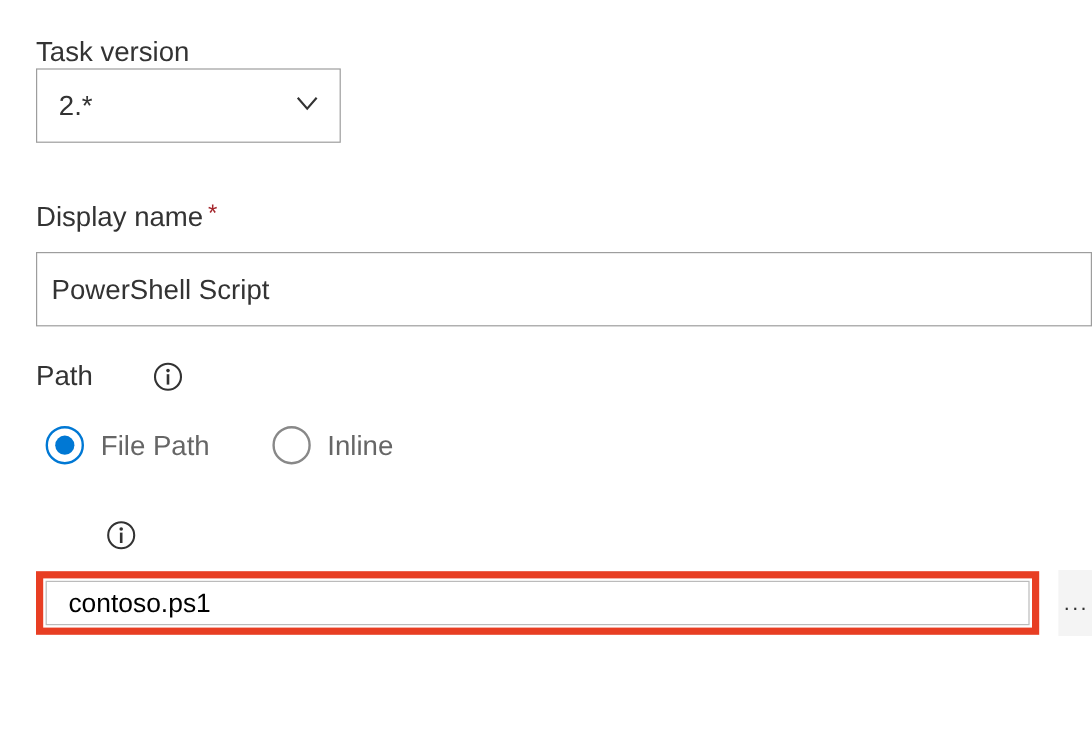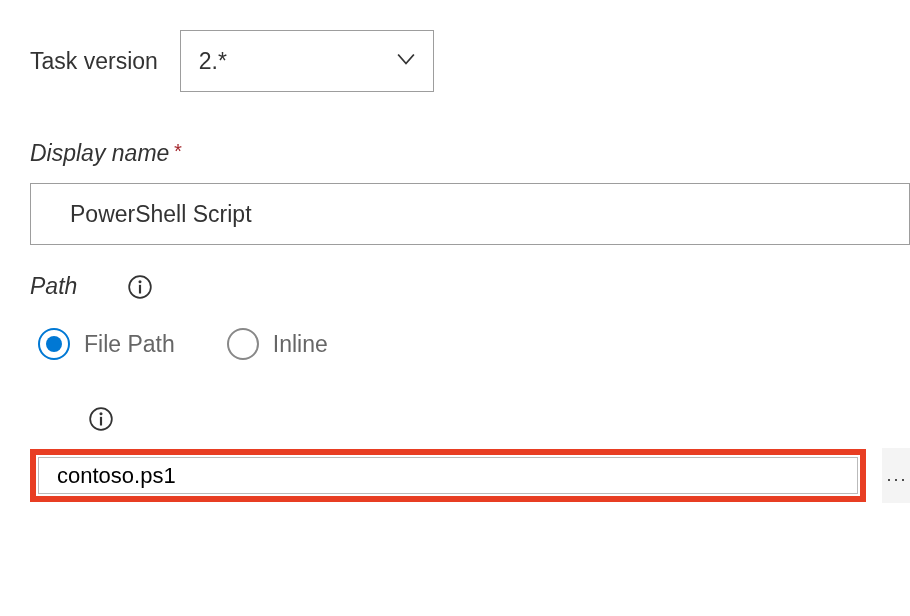--- a/index.html
+++ b/index.html
@@ -6,22 +6,22 @@
     body {
       font-family: "Segoe UI", -apple-system, Arial, sans-serif;
       margin: 0;
       padding: 30px 0 30px 30px;
       background: #fff;
       color: #333;
       width: 910px;
     }
     .field-row {
       display: flex;
-      align-items: center;
       margin-bottom: 48px;
+      flex-direction: column;
     }
     .field-label {
       font-size: 23px;
       color: #333;
       margin-right: 22px;
       font-weight: 400;
     }
     .required {
       color: #a4262c;
       font-size: 20px;
@@ -44,27 +44,26 @@
       color: #333;
     }
     .chevron-icon svg {
       width: 18px;
       height: 18px;
     }
     .label-row {
       display: flex;
       align-items: center;
       margin-bottom: 16px;
-      font-style: italic;
     }
     .text-input {
       width: 100%;
       border: 1px solid #9d9d9d;
       height: 62px;
-      padding: 0 39px;
+      padding: 0 12px;
       font-size: 23px;
       color: #333;
       font-family: inherit;
       outline: none;
       display: block;
       margin-bottom: 28px;
     }
     .info-icon {
       display: inline-flex;
       align-items: center;

